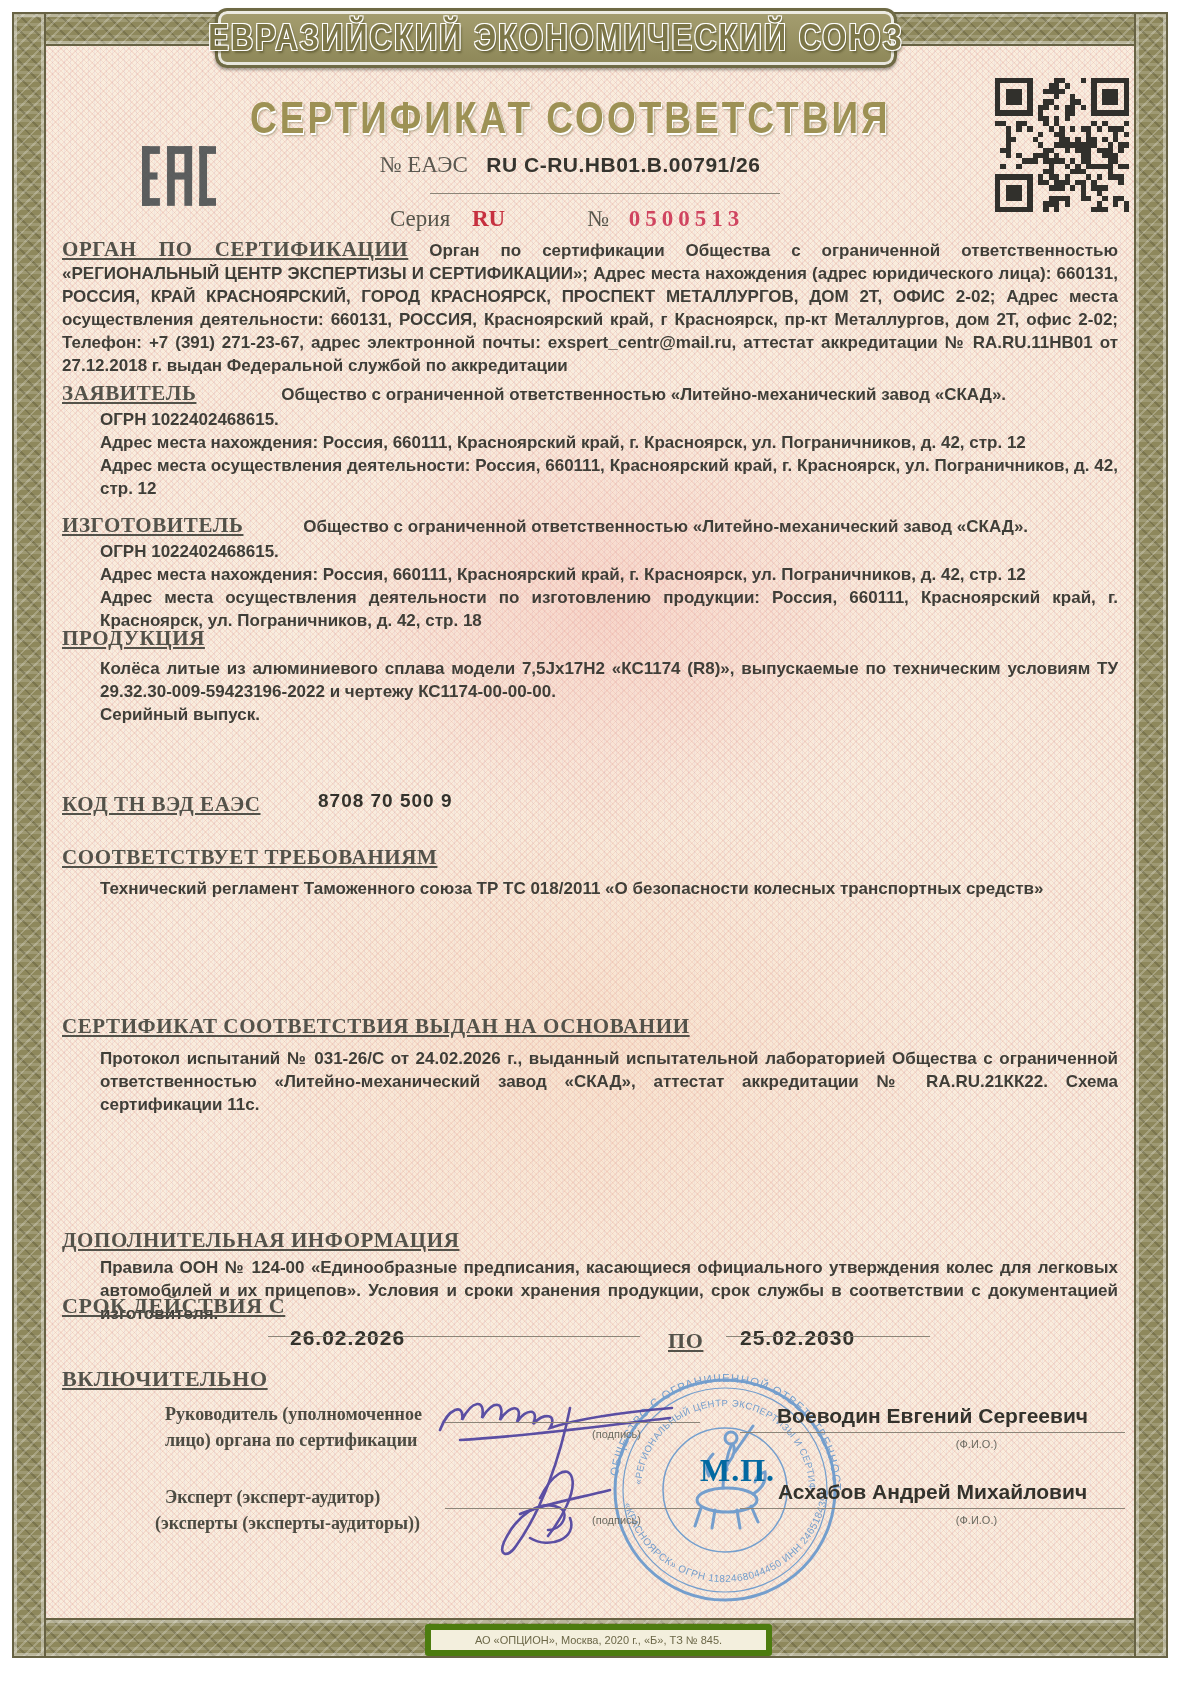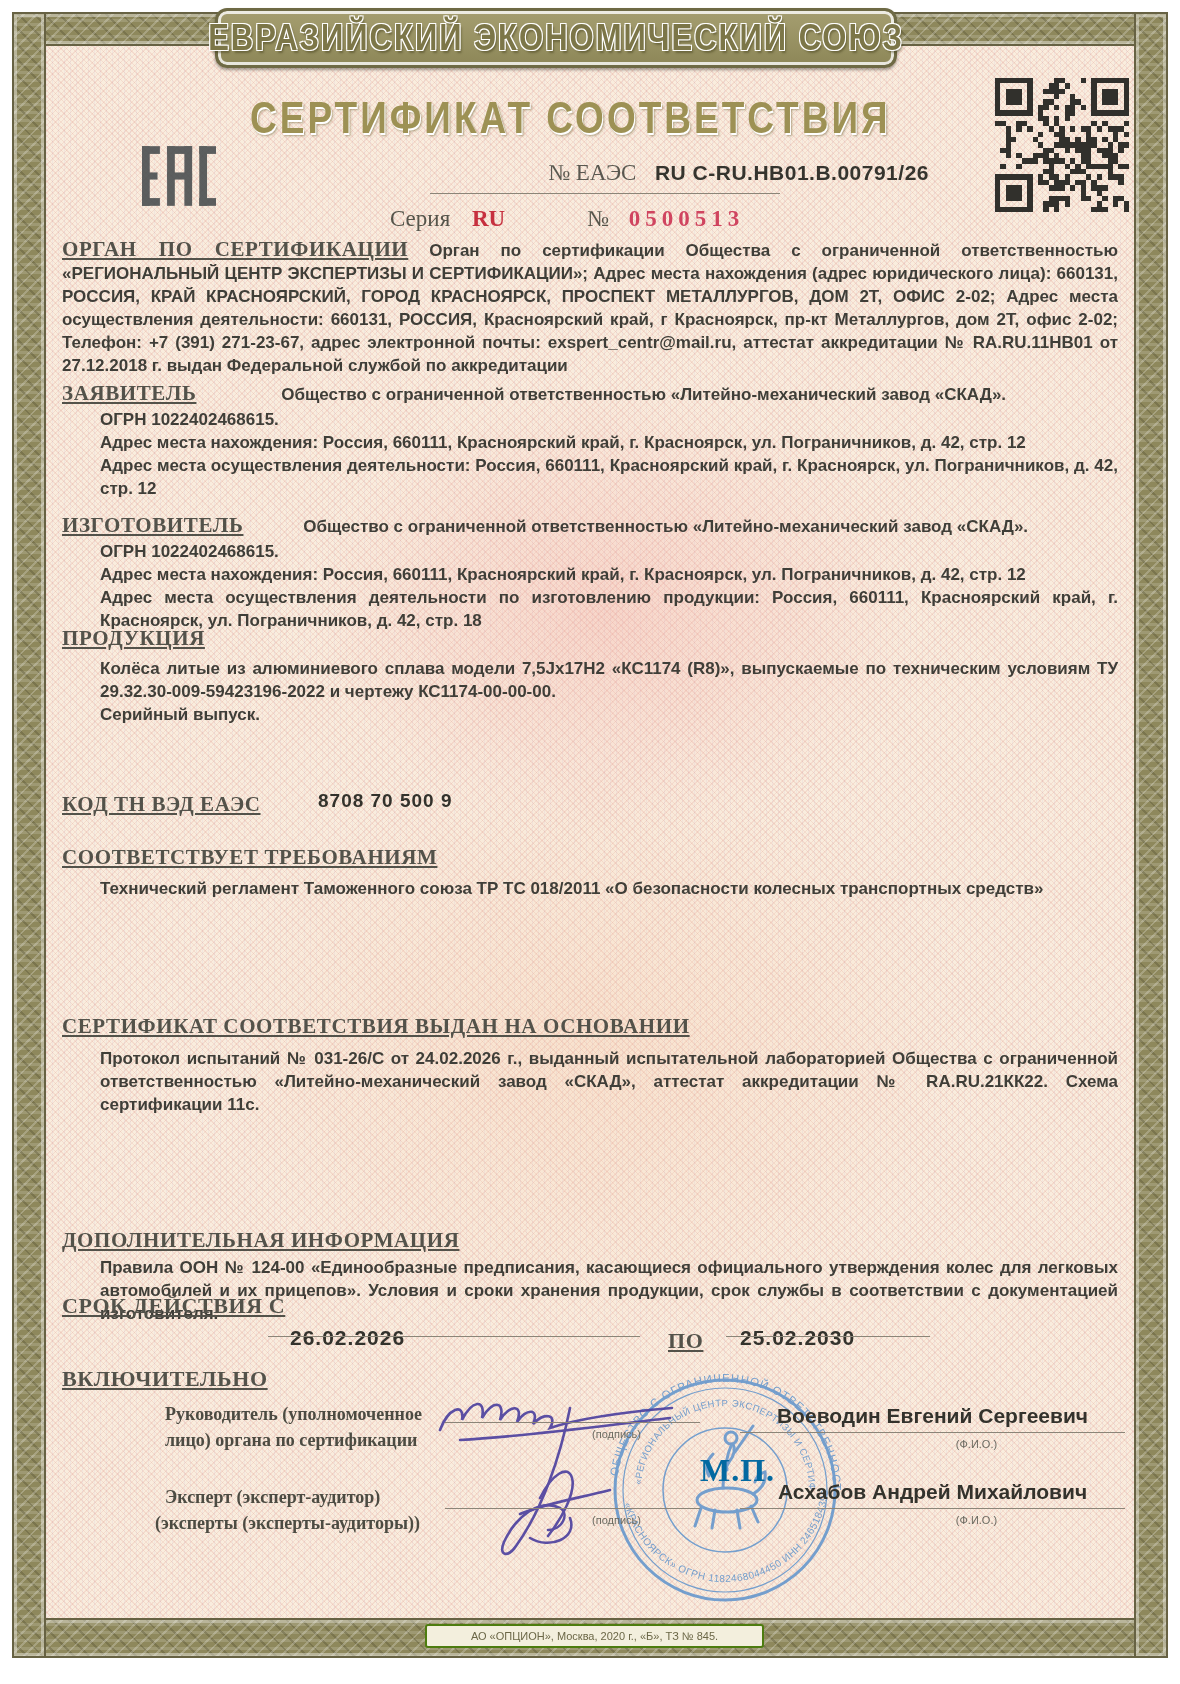--- a/index.html
+++ b/index.html
@@ -49,21 +49,21 @@
   }
   .doc-title{
     position:absolute;left:250px;top:98px;width:640px;text-align:center;
   }
   .doc-title span{
     font-weight:bold;font-size:37px;letter-spacing:3px;color:#9d9154;
     transform:scaleY(1.2);display:inline-block;
     text-shadow:1px 1px 0 #fff,2px 2px 2px rgba(90,80,30,.45);
     white-space:nowrap;
   }
-  .num-line{position:absolute;left:250px;top:160px;width:640px;text-align:right;white-space:nowrap;margin-left:39px;}
+  .num-line{position:absolute;left:250px;top:152px;width:640px;text-align:center;white-space:nowrap;}
   .num-label{font-family:"Liberation Serif","DejaVu Serif",serif;font-size:23px;color:#5a5850;}
   .num-value{font-weight:bold;font-size:21px;color:#35342e;letter-spacing:.5px;margin-left:14px;}
   .num-underline{position:absolute;left:430px;top:193px;width:350px;border-bottom:1.5px solid #8b8578;}
   .series-line{position:absolute;left:390px;top:206px;width:420px;white-space:nowrap;
     font-family:"Liberation Serif","DejaVu Serif",serif;font-size:23px;color:#55544a;}
   .series-ru{color:#c62f3e;font-weight:bold;margin-left:16px;}
   .series-no{margin-left:76px;}
   .series-num{color:#d0445f;font-weight:bold;letter-spacing:5px;margin-left:14px;}
   .eac{position:absolute;left:142px;top:136px;}
   .qr{position:absolute;left:995px;top:78px;width:134px;height:134px;}
@@ -84,21 +84,21 @@
         font-size:18px;color:#4c4b42;}
   .sign-caption{position:absolute;font-size:11px;color:#6b6a60;text-align:center;padding-left:44px;}
   .name{position:absolute;font-size:21px;font-weight:bold;color:#33322c;text-align:center;}
   .mp{position:absolute;font-family:"Liberation Serif","DejaVu Serif",serif;font-weight:bold;
       font-size:32px;color:#0369a1;letter-spacing:1px;margin-left:12px;}
   .stamp-svg{position:absolute;left:585px;top:1358px;opacity:.85;}
   .sig-svg{position:absolute;left:420px;top:1378px;}
   
   .print-box{
     position:absolute;left:425px;top:1624px;width:335px;height:20px;
-    background:#f3efdd;border:2px solid #4d7c0f;border-radius:3px;
+    background:#f3efdd;border:6px solid #4d7c0f;border-radius:3px;
     display:flex;align-items:center;justify-content:center;
   }
   .print-box span{font-size:11px;color:#6b6747;white-space:nowrap;}
 </style>
 </head>
 <body>
 
 <div class="sheet">
 
   <div class="frame frame-top"></div>

